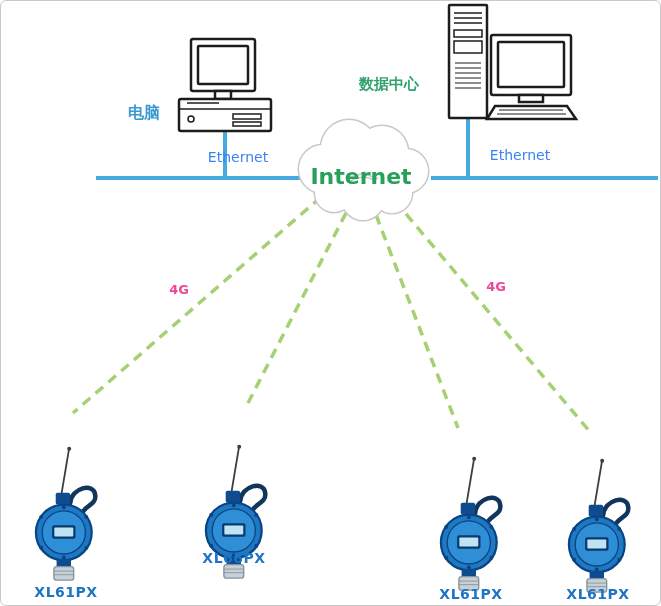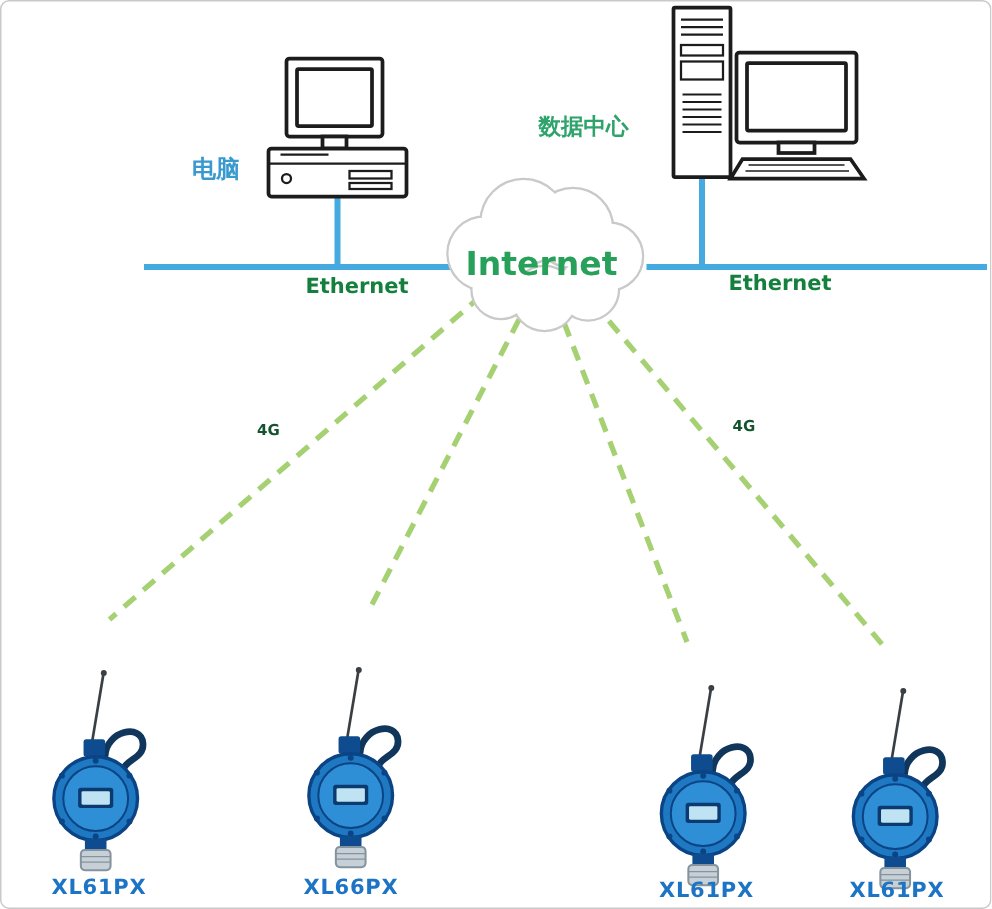--- a/index.html
+++ b/index.html
@@ -4,24 +4,24 @@
 <style>
   html,body{margin:0;padding:0;background:#ffffff;}
   .canvas{
     position:relative;width:661px;height:606px;background:#ffffff;
     border:1px solid #c9c9c9;border-radius:6px;overflow:hidden;
     font-family:"DejaVu Sans","Liberation Sans",sans-serif;box-sizing:border-box;
   }
   .layer{position:absolute;left:0;top:0;}
   .lbl{position:absolute;white-space:nowrap;transform:translateX(-50%);}
   .lbl-internet{font-size:22px;font-weight:bold;color:#27a05a;}
-  .lbl-ethernet{font-size:14px;font-weight:bold;color:#15803d;margin-top:34px;}
+  .lbl-ethernet{font-size:14px;font-weight:normal;color:#3b82f6;}
   .lbl-computer{font-size:16px;font-weight:bold;color:#3a9ad0;}
   .lbl-datacenter{font-size:15px;font-weight:bold;color:#2fa36b;}
-  .lbl-4g{font-size:10px;font-weight:bold;color:#14532d;}
+  .lbl-4g{font-size:13px;font-weight:bold;color:#ec4899;}
   .lbl-device{font-size:14px;font-weight:bold;color:#1d74c4;letter-spacing:0.5px;text-align:right;}
 </style>
 </head>
 <body>
 
 <div class="canvas">
 
   <svg class="layer" width="661" height="606" viewBox="0 0 661 606">
 
     <defs>
@@ -128,17 +128,17 @@
 
   <div class="lbl lbl-ethernet" style="left:237px;top:148px;">Ethernet</div>
   <div class="lbl lbl-ethernet" style="left:519px;top:146px;">Ethernet</div>
 
   <div class="lbl lbl-internet" style="left:360px;top:163px;">Internet</div>
 
   <div class="lbl lbl-4g" style="left:178px;top:281px;">4G</div>
   <div class="lbl lbl-4g" style="left:495px;top:278px;">4G</div>
 
   <div class="lbl lbl-device" style="left:65px;top:583px;">XL61PX</div>
-  <div class="lbl lbl-device" style="left:233px;top:583px;">XL66PX</div>
+  <div class="lbl lbl-device" style="left:233px;top:549px;">XL66PX</div>
   <div class="lbl lbl-device" style="left:470px;top:585px;">XL61PX</div>
   <div class="lbl lbl-device" style="left:597px;top:585px;">XL61PX</div>
 
 </div>
 
 </body></html>

